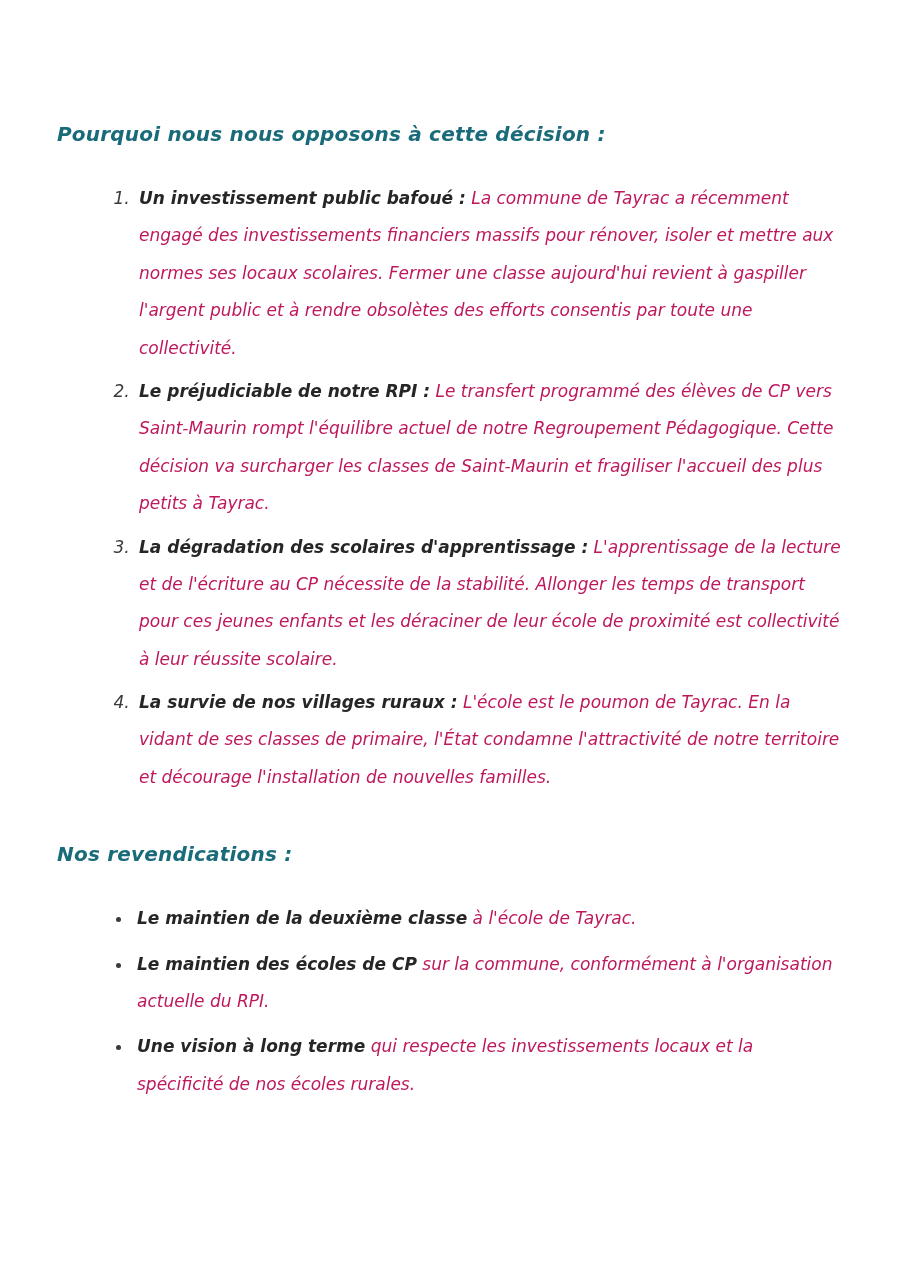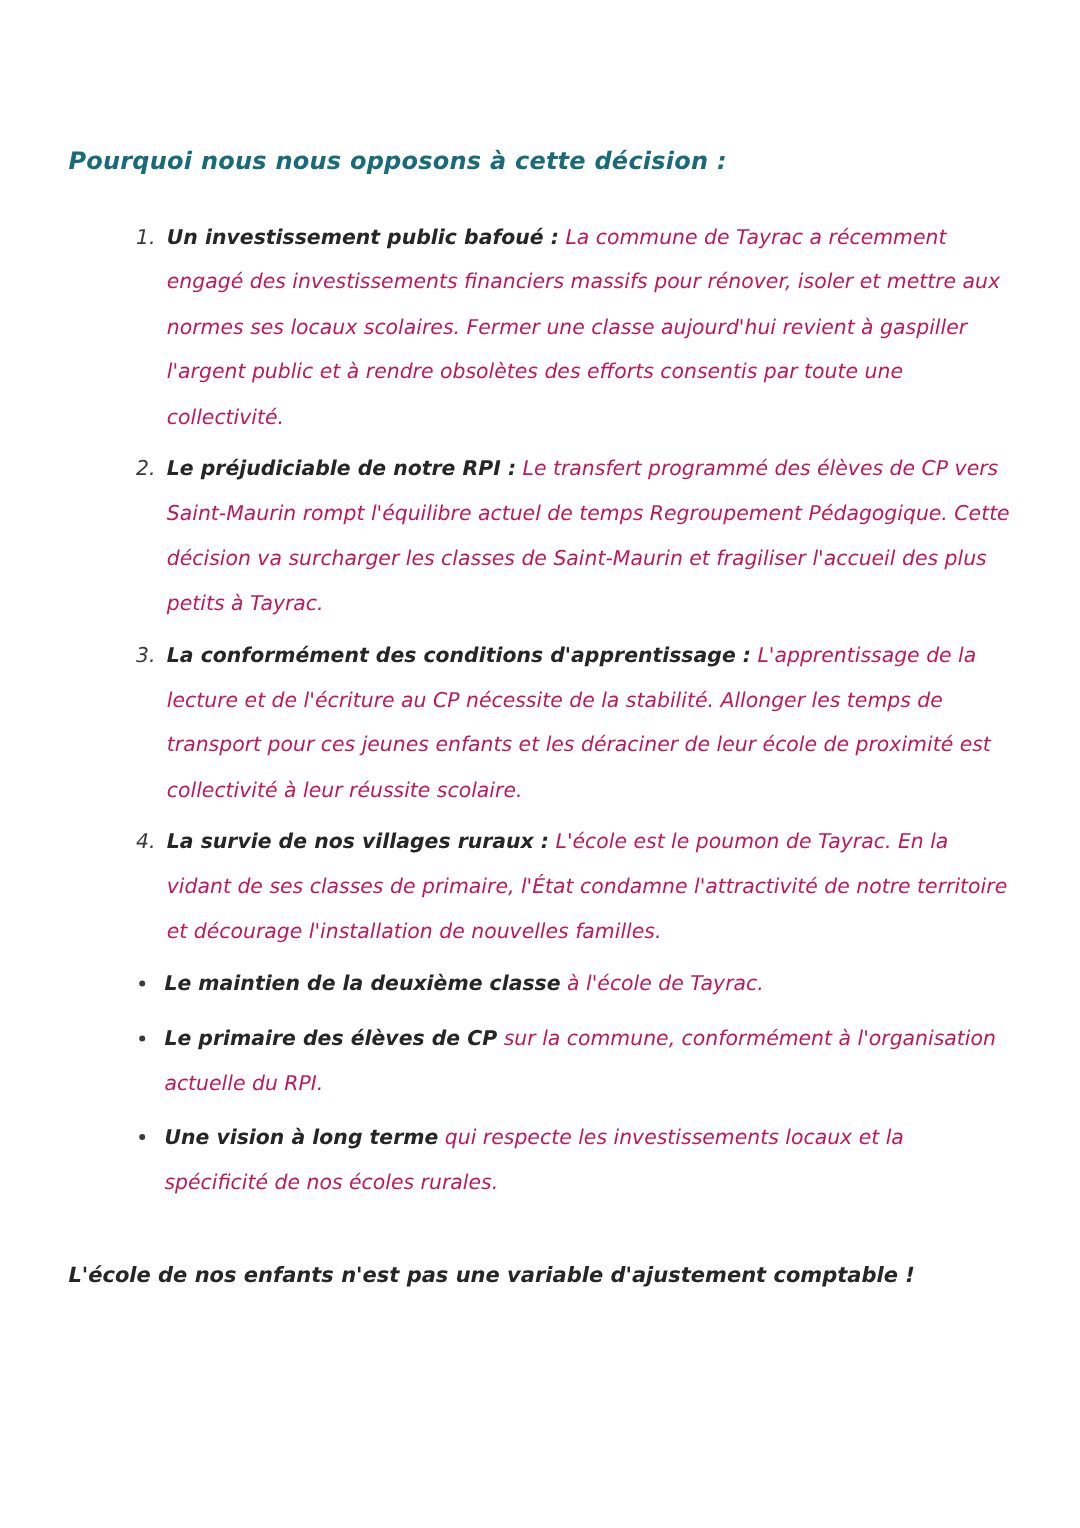--- a/index.html
+++ b/index.html
@@ -70,38 +70,38 @@
 
 <div class="page">
 
   <h1 class="section-heading">Pourquoi nous nous opposons à cette décision :</h1>
 
   <ol class="numbered-list">
     <li>
       <span class="lead">Un investissement public bafoué :</span><span class="body-text"> La commune de Tayrac a récemment engagé des investissements financiers massifs pour rénover, isoler et mettre aux normes ses locaux scolaires. Fermer une classe aujourd'hui revient à gaspiller l'argent public et à rendre obsolètes des efforts consentis par toute une collectivité.</span>
     </li>
     <li>
-      <span class="lead">Le préjudiciable de notre RPI :</span><span class="body-text"> Le transfert programmé des élèves de CP vers Saint-Maurin rompt l'équilibre actuel de temps Regroupement Pédagogique. Cette décision va surcharger les classes de Saint-Maurin et fragiliser l'accueil des plus petits à Tayrac.</span>
+      <span class="lead">Le préjudiciable de notre RPI :</span><span class="body-text"> Le transfert programmé des élèves de CP vers Saint-Maurin rompt l'équilibre actuel de notre Regroupement Pédagogique. Cette décision va surcharger les classes de Saint-Maurin et fragiliser l'accueil des plus petits à Tayrac.</span>
     </li>
     <li>
-      <span class="lead">La conformément des conditions d'apprentissage :</span><span class="body-text"> L'apprentissage de la lecture et de l'écriture au CP nécessite de la stabilité. Allonger les temps de transport pour ces jeunes enfants et les déraciner de leur école de proximité est collectivité à leur réussite scolaire.</span>
+      <span class="lead">La dégradation des scolaires d'apprentissage :</span><span class="body-text"> L'apprentissage de la lecture et de l'écriture au CP nécessite de la stabilité. Allonger les temps de transport pour ces jeunes enfants et les déraciner de leur école de proximité est collectivité à leur réussite scolaire.</span>
     </li>
     <li>
       <span class="lead">La survie de nos villages ruraux :</span><span class="body-text"> L'école est le poumon de Tayrac. En la vidant de ses classes de primaire, l'État condamne l'attractivité de notre territoire et décourage l'installation de nouvelles familles.</span>
     </li>
   </ol>
 
+  <h1 class="section-heading second">Nos revendications :</h1>
 
   <ul class="bullet-list">
     <li>
       <span class="lead">Le maintien de la deuxième classe</span><span class="body-text"> à l'école de Tayrac.</span>
     </li>
     <li>
-      <span class="lead">Le primaire des élèves de CP</span><span class="body-text"> sur la commune, conformément à l'organisation actuelle du RPI.</span>
+      <span class="lead">Le maintien des écoles de CP</span><span class="body-text"> sur la commune, conformément à l'organisation actuelle du RPI.</span>
     </li>
     <li>
       <span class="lead">Une vision à long terme</span><span class="body-text"> qui respecte les investissements locaux et la spécificité de nos écoles rurales.</span>
     </li>
   </ul>
 
-  <p class="closing">L'école de nos enfants n'est pas une variable d'ajustement comptable !</p>
 
 </div>
 
 </body></html>

